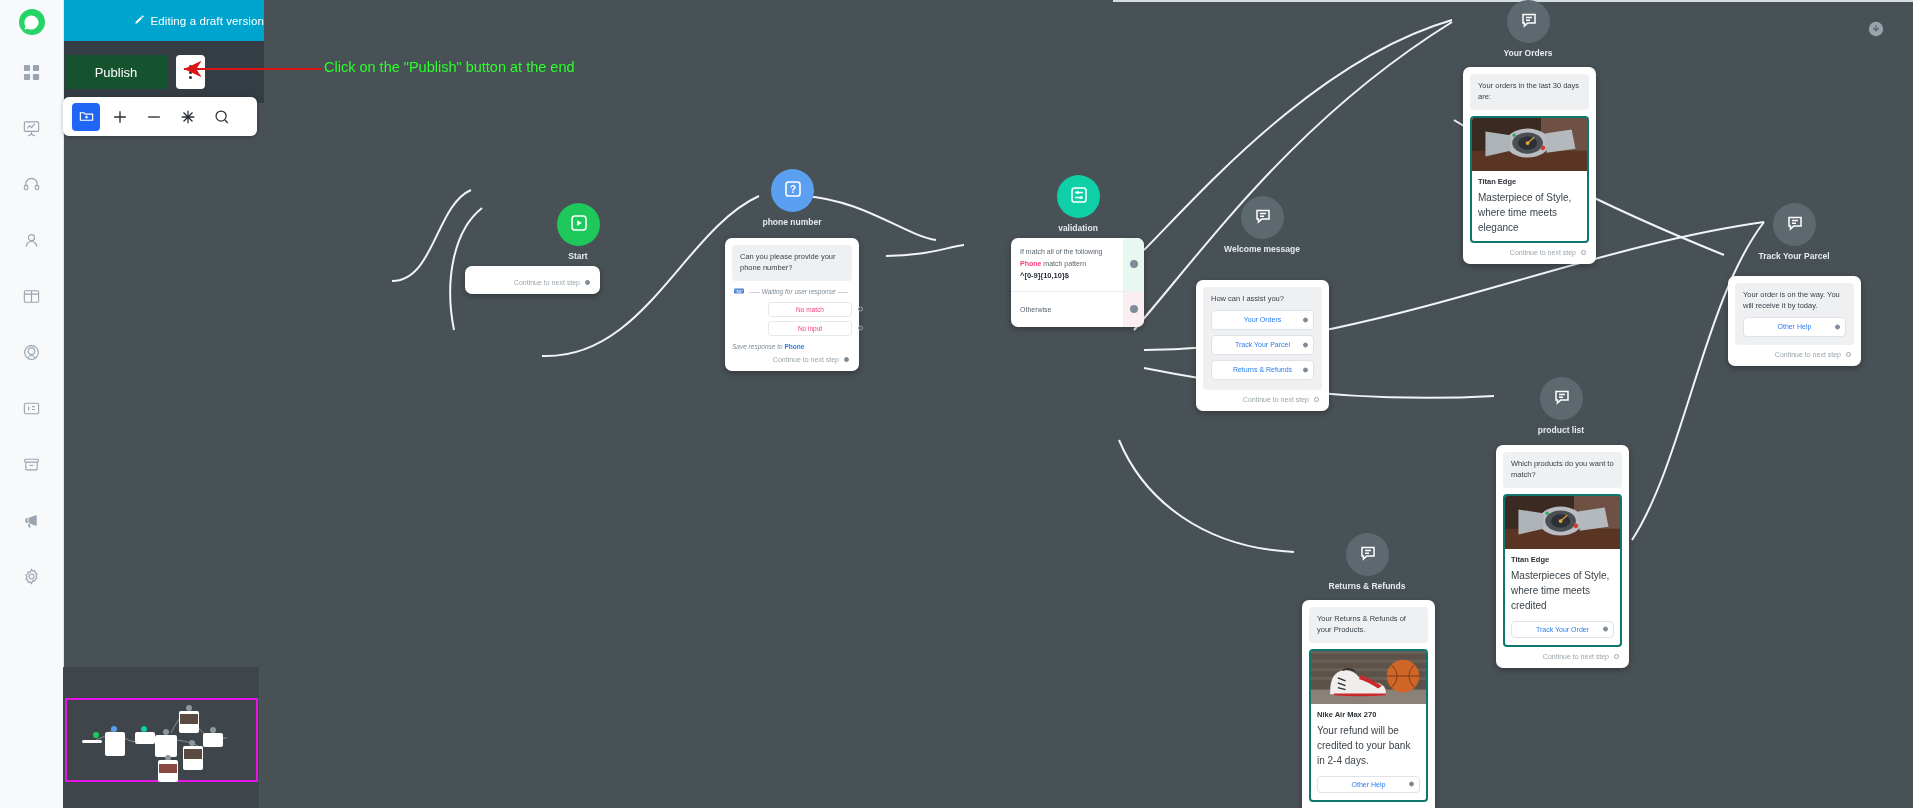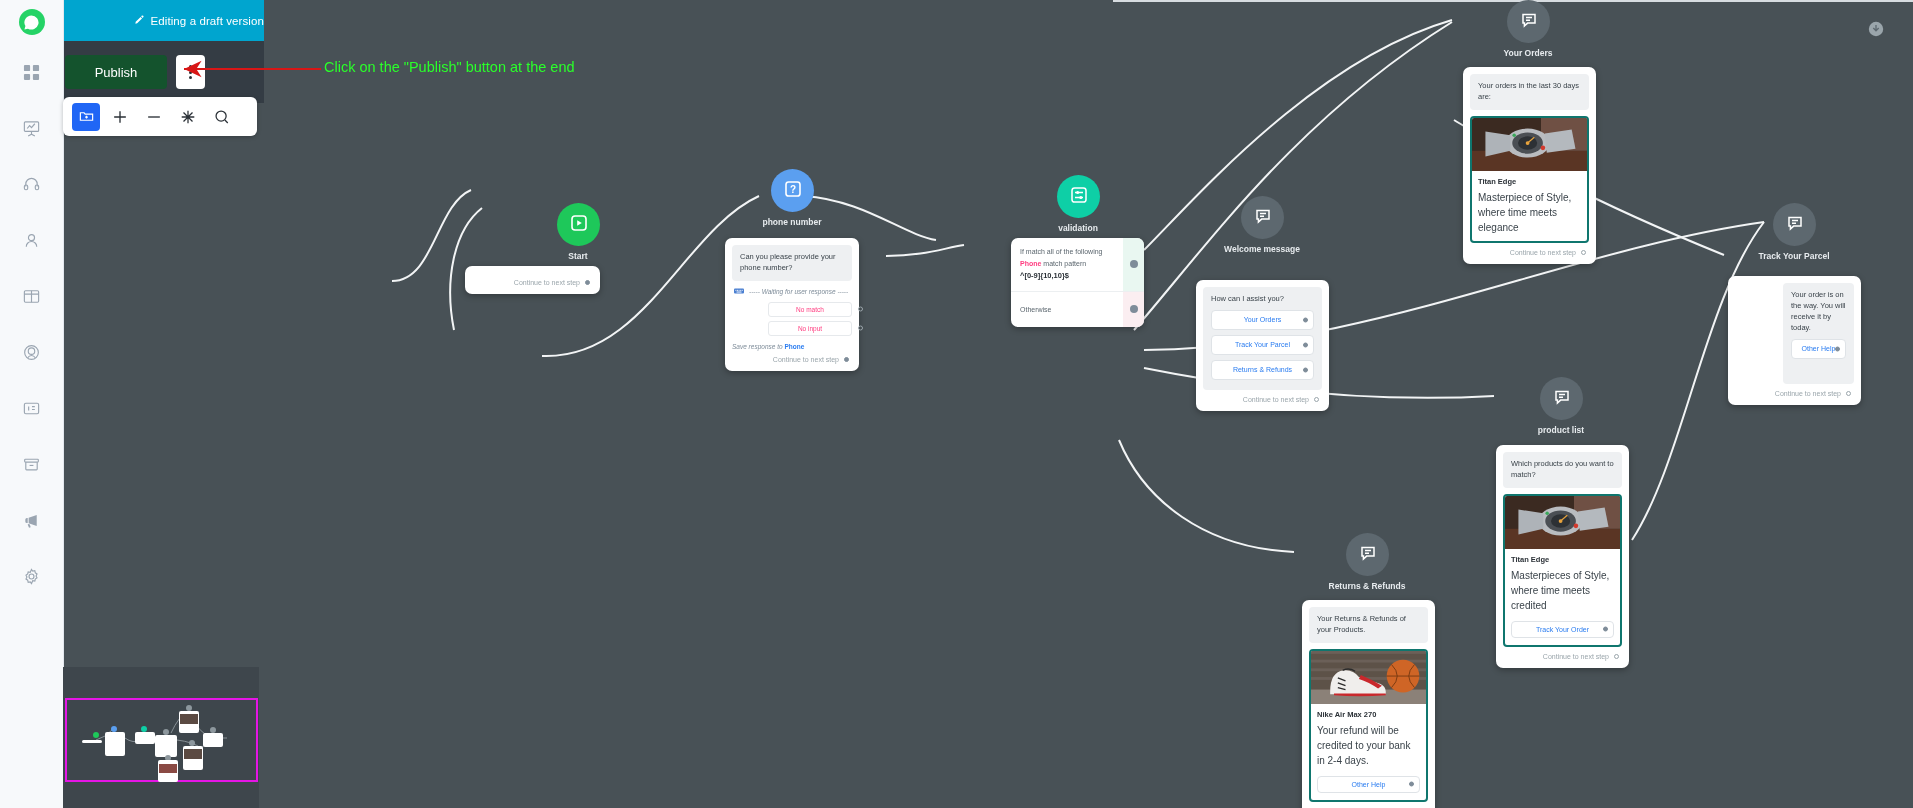--- a/index.html
+++ b/index.html
@@ -552,21 +552,21 @@
         <span>
           <svg width="20" height="20" viewBox="0 0 20 20" fill="none" stroke="#fff" stroke-width="1.5">
               <path d="M4 4.5h12v8.6H8.6L5.4 16v-2.9H4z"></path>
               <path d="M7 7.6h6M7 10.2h4"></path>
             </svg>
         </span>
       </div>
       <div class="node-label">Track Your Parcel</div>
     </div>
     <div class="card" style="left:1464px; top:276px; width:133px;">
-      <div class="bubble" style="padding-bottom:25px;margin-left:48px;">
+      <div class="bubble" style="padding-bottom:8px;">
         <div>Your order is on the way. You will receive it by today.</div>
         <div class="qbtn">
           <span>Other Help</span>
           <span class="port filled"></span>
         </div>
       </div>
       <div class="continue">
         <span>Continue to next step</span>
         <span class="port"></span>
       </div>

